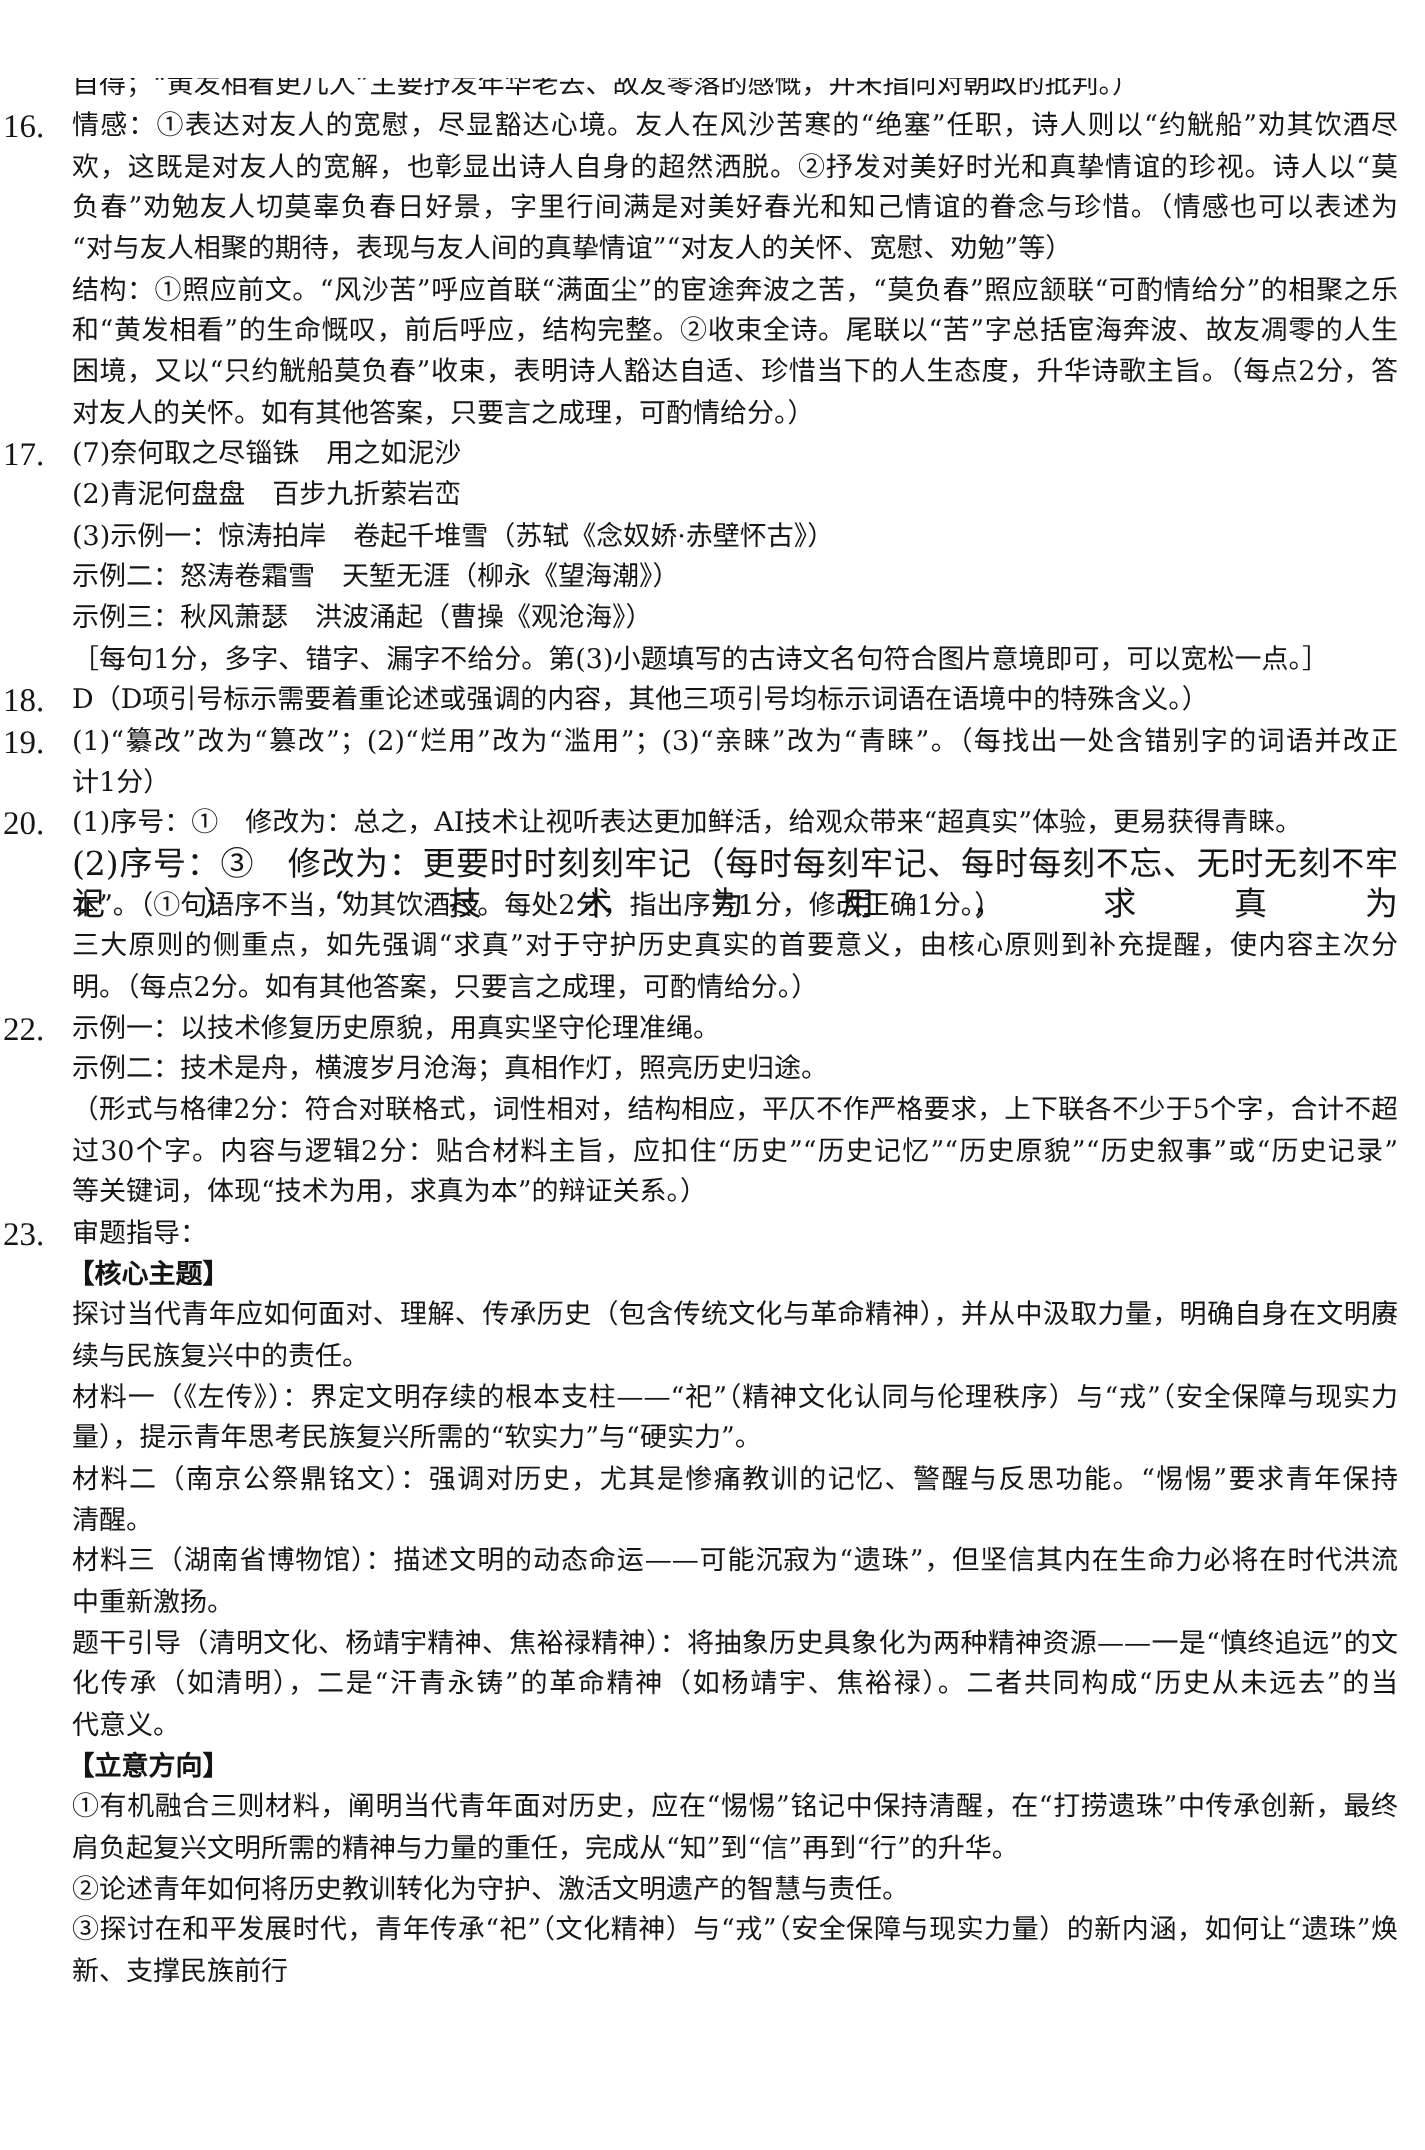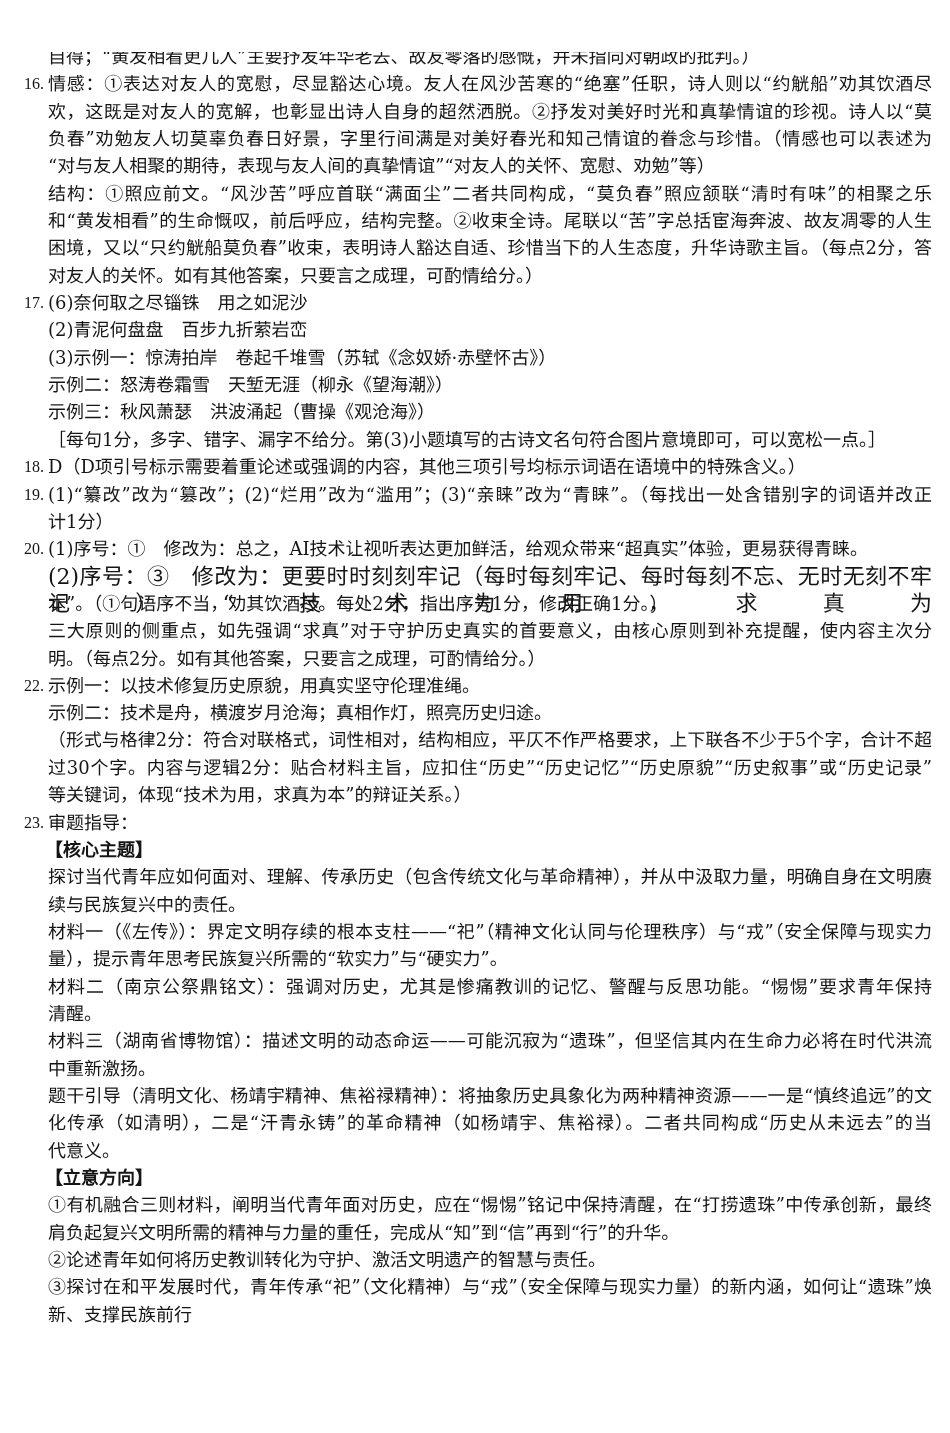--- a/index.html
+++ b/index.html
@@ -4,22 +4,22 @@
   <style>
     html, body { margin: 0; padding: 0; background: #ffffff; }
     body {
       width: 950px; height: 1433px; position: relative; overflow: hidden;
       color: #151515;
       font-family: "DejaVu Serif", "Liberation Serif", serif;
     }
     .page { position: absolute; left: 0; top: 43px; width: 929px; }
     .line { position: relative; height: 27.35px; }
     .num {
-      position: absolute; left: 24px; top: 0; line-height: 27.35px;
-      font-family: "Liberation Serif", "DejaVu Serif", serif; font-size: 16px;
+      position: absolute; left: 2px; top: 0; line-height: 27.35px;
+      font-family: "Liberation Serif", "DejaVu Serif", serif; font-size: 22px;
     }
     .txt {
       position: absolute; left: 48px; top: 0; width: 884px;
       font-size: 18px; line-height: 27.35px;
       text-align: left; white-space: normal; word-break: break-all;
     }
     .j .txt { text-align: justify; text-align-last: justify; }
     .head .txt {
       left: 45px;
       font-family: "DejaVu Sans", "Liberation Sans", sans-serif;
@@ -47,35 +47,35 @@
   <div class="line j">
       <span class="txt">欢，这既是对友人的宽解，也彰显出诗人自身的超然洒脱。②抒发对美好时光和真挚情谊的珍视。诗人以“莫</span>
     </div>
   <div class="line j">
       <span class="txt">负春”劝勉友人切莫辜负春日好景，字里行间满是对美好春光和知己情谊的眷念与珍惜。（情感也可以表述为</span>
     </div>
   <div class="line">
       <span class="txt">“对与友人相聚的期待，表现与友人间的真挚情谊”“对友人的关怀、宽慰、劝勉”等）</span>
     </div>
   <div class="line j">
-      <span class="txt">结构：①照应前文。“风沙苦”呼应首联“满面尘”二者共同构成，“莫负春”照应颔联“清时有味”的相聚之乐</span>
+      <span class="txt">结构：①照应前文。“风沙苦”呼应首联“满面尘”的宦途奔波之苦，“莫负春”照应颔联“可酌情给分”的相聚之乐</span>
     </div>
   <div class="line j">
       <span class="txt">和“黄发相看”的生命慨叹，前后呼应，结构完整。②收束全诗。尾联以“苦”字总括宦海奔波、故友凋零的人生</span>
     </div>
   <div class="line j">
       <span class="txt">困境，又以“只约觥船莫负春”收束，表明诗人豁达自适、珍惜当下的人生态度，升华诗歌主旨。（每点2分，答</span>
     </div>
   <div class="line">
       <span class="txt">对友人的关怀。如有其他答案，只要言之成理，可酌情给分。）</span>
     </div>
 
   <div class="line">
     <span class="num">17.</span>
-    <span class="txt">(6)奈何取之尽锱铢　用之如泥沙</span>
+    <span class="txt">(7)奈何取之尽锱铢　用之如泥沙</span>
   </div>
   <div class="line">
       <span class="txt">(2)青泥何盘盘　百步九折萦岩峦</span>
     </div>
   <div class="line">
       <span class="txt">(3)示例一：惊涛拍岸　卷起千堆雪（苏轼《念奴娇·赤壁怀古》）</span>
     </div>
   <div class="line">
       <span class="txt">示例二：怒涛卷霜雪　天堑无涯（柳永《望海潮》）</span>
     </div>

